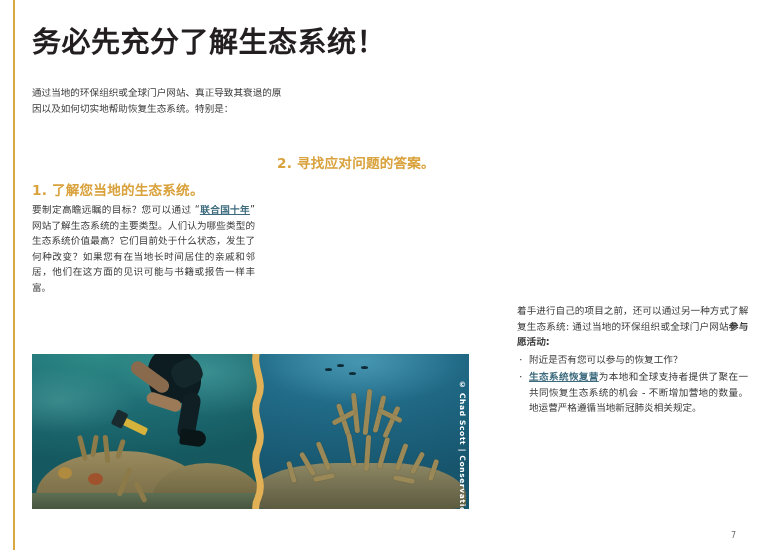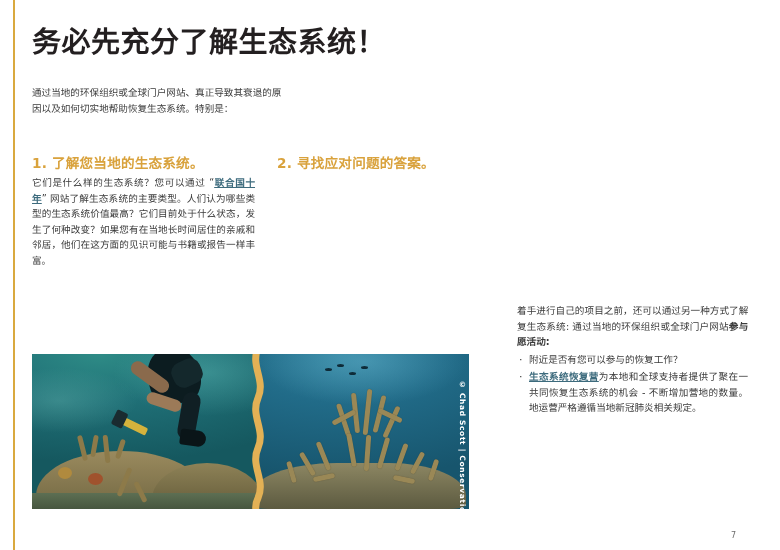--- a/index.html
+++ b/index.html
@@ -66,21 +66,21 @@
     position: absolute;
     top: 155px;
     left: 0;
     width: 726px;
     display: flex;
     gap: 0;
   }
   .col {
     box-sizing: border-box;
   }
-  .col-1 { width: 245px; padding-right: 22px; }
+  .col-1 { width: 245px; padding-right: 22px; margin-top: 27px; }
   .col-2 { width: 240px; padding-right: 22px; }
   .col-3 { width: 241px; padding-right: 6px; }
 
   .col-heading {
     margin: 0 0 4px 0;
     font-size: 13.6px;
     line-height: 1.2;
     font-weight: bold;
     color: #d9a23c;
     letter-spacing: 0.2px;
@@ -329,21 +329,21 @@
   <div class="content">
 
     <h1 class="page-title">务必先充分了解生态系统！</h1>
 
     <p class="intro">通过当地的环保组织或全球门户网站、真正导致其衰退的原因以及如何切实地帮助恢复生态系统。特别是：</p>
 
     <div class="columns">
 
       <div class="col col-1">
         <h2 class="col-heading">1. 了解您当地的生态系统。</h2>
-        <p class="col-body"><span>它们是什么样的生态系统？您可以通过 “</span><a class="inline-link" href="#">联合国十年</a><span>” 网站了解生态系统的主要类型。人们认为哪些类型的生态系统价值最高？它们目前处于什么状态，发生了何种改变？如果您有在当地长时间居住的亲戚和邻居，他们在这方面的见识可能与书籍或报告一样丰富。</span></p>
+        <p class="col-body"><span>要制定高瞻远瞩的目标？您可以通过 “</span><a class="inline-link" href="#">联合国十年</a><span>” 网站了解生态系统的主要类型。人们认为哪些类型的生态系统价值最高？它们目前处于什么状态，发生了何种改变？如果您有在当地长时间居住的亲戚和邻居，他们在这方面的见识可能与书籍或报告一样丰富。</span></p>
       </div>
 
 
       <div class="col col-3">
         <h2 class="col-heading">2. 寻找应对问题的答案。</h2>
       </div>
 
     </div>
 
     <div class="lower-right">

